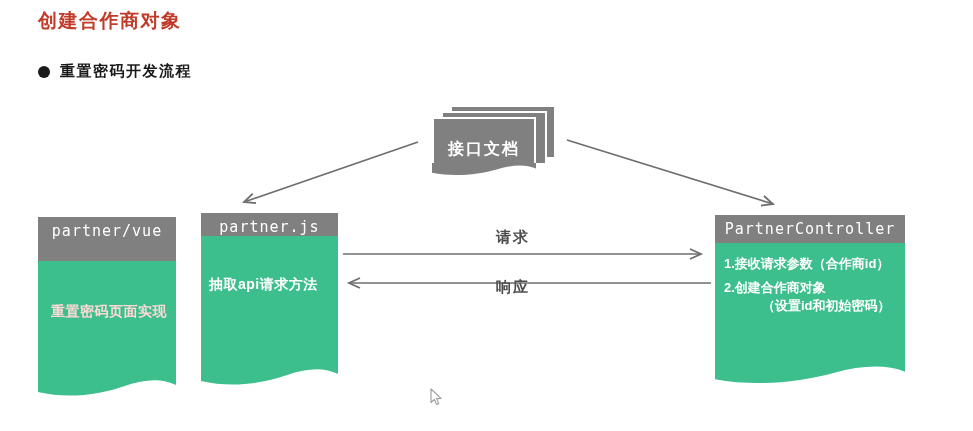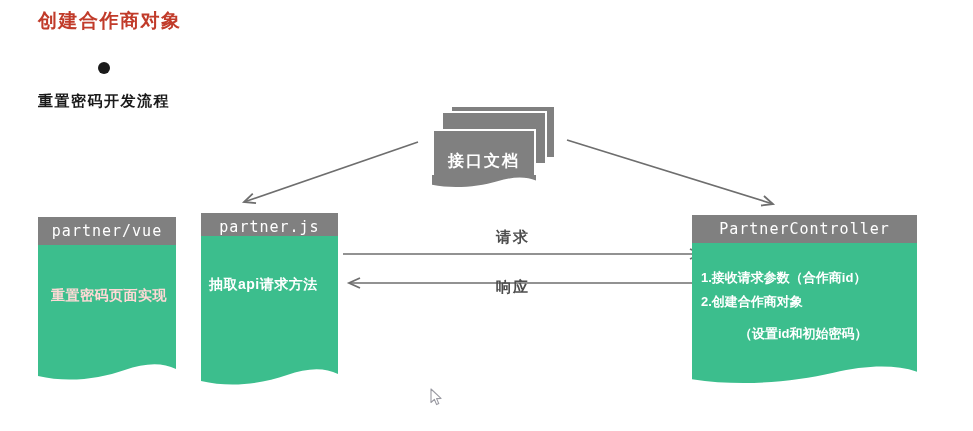--- a/index.html
+++ b/index.html
@@ -19,21 +19,21 @@
     font-family:"Liberation Sans", sans-serif;
     overflow:hidden;
   }
   .slide-title{
     position:absolute;left:38px;top:8px;
     font-size:19px;font-weight:700;letter-spacing:1.5px;
     color:var(--title-red);
   }
   .bullet-row{
     position:absolute;left:38px;top:62px;
-    display:flex;align-items:center;gap:18px;flex-direction:column;
+    display:flex;align-items:center;gap:10px;
   }
   .bullet-dot{
     width:12px;height:12px;border-radius:50%;
     background:#1a1a1a;flex:0 0 auto;
   }
   .bullet-text{
     font-size:15px;font-weight:600;letter-spacing:1.5px;color:#1a1a1a;
   }
   
   .arrows-layer{
@@ -48,21 +48,21 @@
   .flow-label.request{left:473px;top:228px;}
   .flow-label.response{left:473px;top:278px;}
   
   .doc-page{
     position:absolute;background:var(--header-gray);
     border:2px solid #ffffff;
   }
   .doc-page.back2{left:450px;top:105px;width:106px;height:54px;z-index:3;}
   .doc-page.back1{left:441px;top:111px;width:106px;height:54px;z-index:4;}
   .doc-front{
-    position:absolute;left:432px;top:129px;width:104px;z-index:5;
+    position:absolute;left:432px;top:117px;width:104px;z-index:5;
   }
   .doc-front .doc-front-body{
     height:46px;background:var(--header-gray);
     border:2px solid #ffffff;border-bottom:none;
   }
   .doc-front .wave{display:block;width:104px;height:16px;}
   .doc-stack-label{
     position:absolute;left:0;top:22px;width:104px;text-align:center;
     font-size:16px;font-weight:600;letter-spacing:2px;color:#ffffff;
   }
@@ -72,35 +72,35 @@
     background:var(--header-gray);color:#ffffff;
     font-family:"DejaVu Sans Mono","Liberation Mono",monospace;
     text-align:center;font-size:15px;letter-spacing:1px;
   }
   .card-body{background:var(--card-green);color:var(--body-text);}
   .wave{display:block;width:100%;}
   .wave path{fill:var(--card-green);}
   .doc-front .wave path{fill:var(--header-gray);}
 
   .card.vue{left:38px;top:217px;width:138px;}
-  .card.vue .card-header{height:28px;line-height:28px;}
+  .card.vue .card-header{height:44px;line-height:28px;}
   .card.vue .card-body{height:115px;padding:42px 4px 0 13px;}
   .card.vue .card-line{font-size:14px;font-weight:600;color:var(--vue-text);letter-spacing:0.5px;}
   .card.vue .wave{height:26px;}
 
   .card.js{left:201px;top:213px;width:137px;}
   .card.js .card-header{height:23px;line-height:29px;}
   .card.js .card-body{height:129px;padding:40px 12px 0 8px;}
   .card.js .card-line{font-size:14px;font-weight:600;letter-spacing:0.5px;}
   .card.js .wave{height:26px;}
 
-  .card.controller{left:692px;top:215px;width:225px;}
+  .card.controller{left:715px;top:215px;width:190px;}
   .card.controller .card-header{height:28px;line-height:28px;}
   .card.controller .card-body{height:119px;padding:12px 4px 0 9px;}
-  .card.controller .card-line{font-size:13px;font-weight:600;line-height:18px;margin-top:14px;}
+  .card.controller .card-line{font-size:13px;font-weight:600;line-height:18px;}
   .card.controller .card-line.l2{margin-top:6px;}
   .card.controller .card-line.l2b{margin-left:38px;}
   .card.controller .card-line.l3{margin-top:11px;}
   .card.controller .wave{height:28px;}
 
   .mouse-cursor{position:absolute;left:429px;top:388px;z-index:9;}
 </style>
 </head>
 <body>
 

